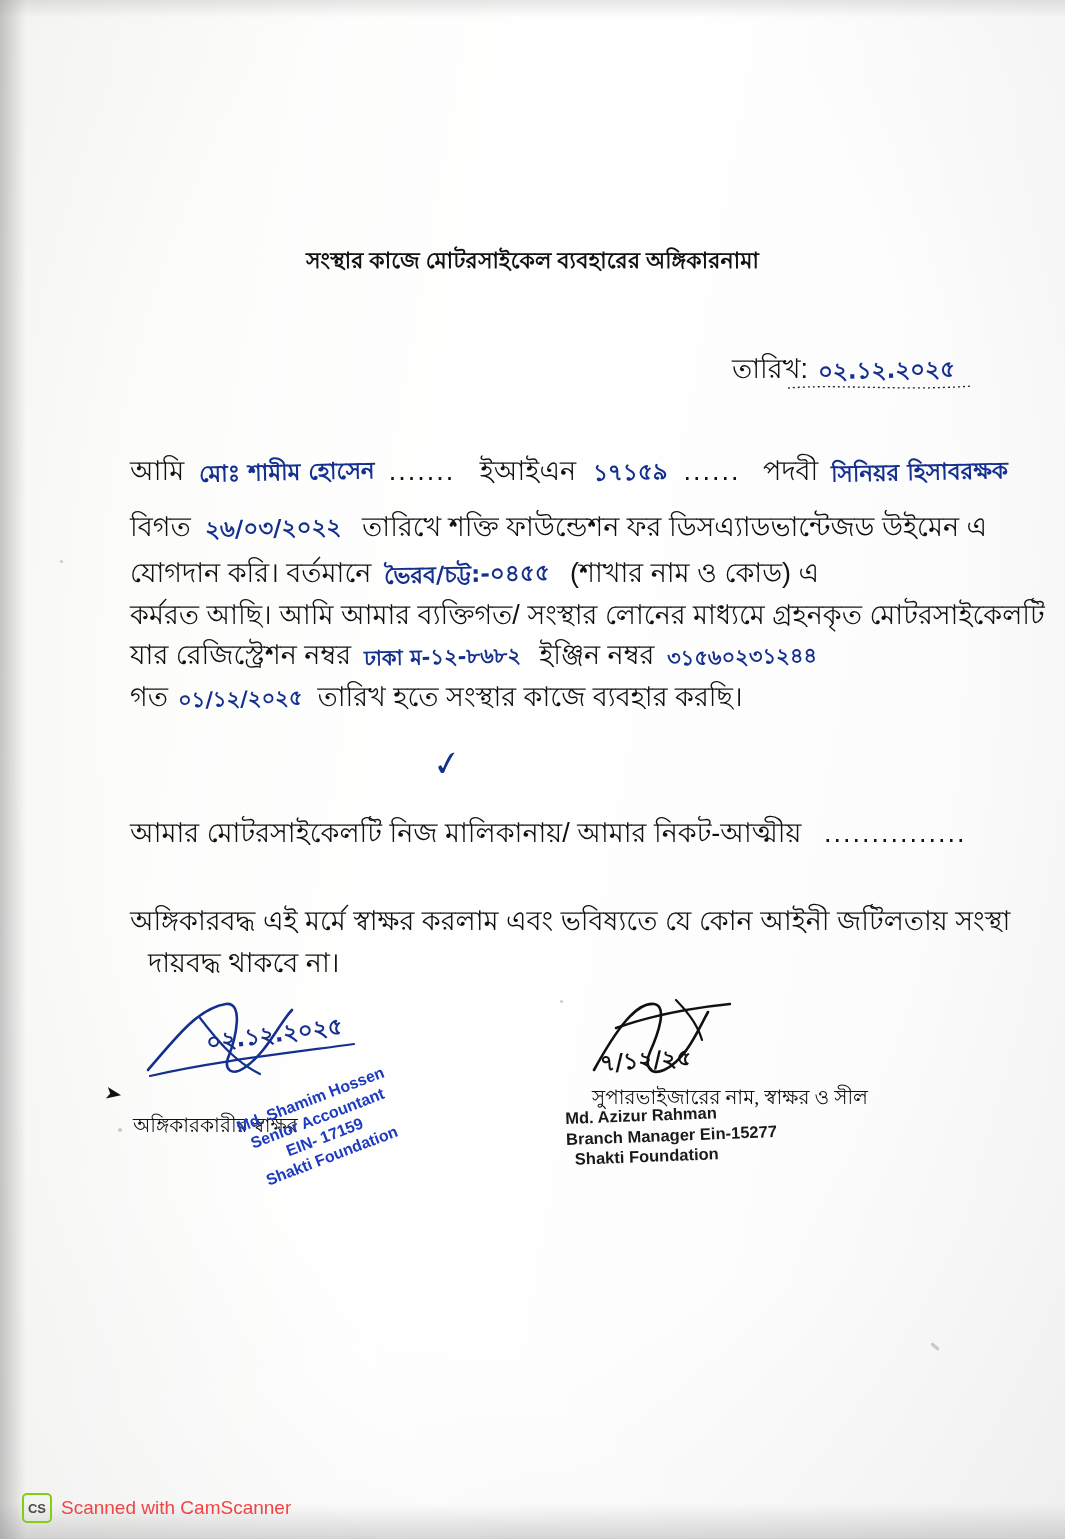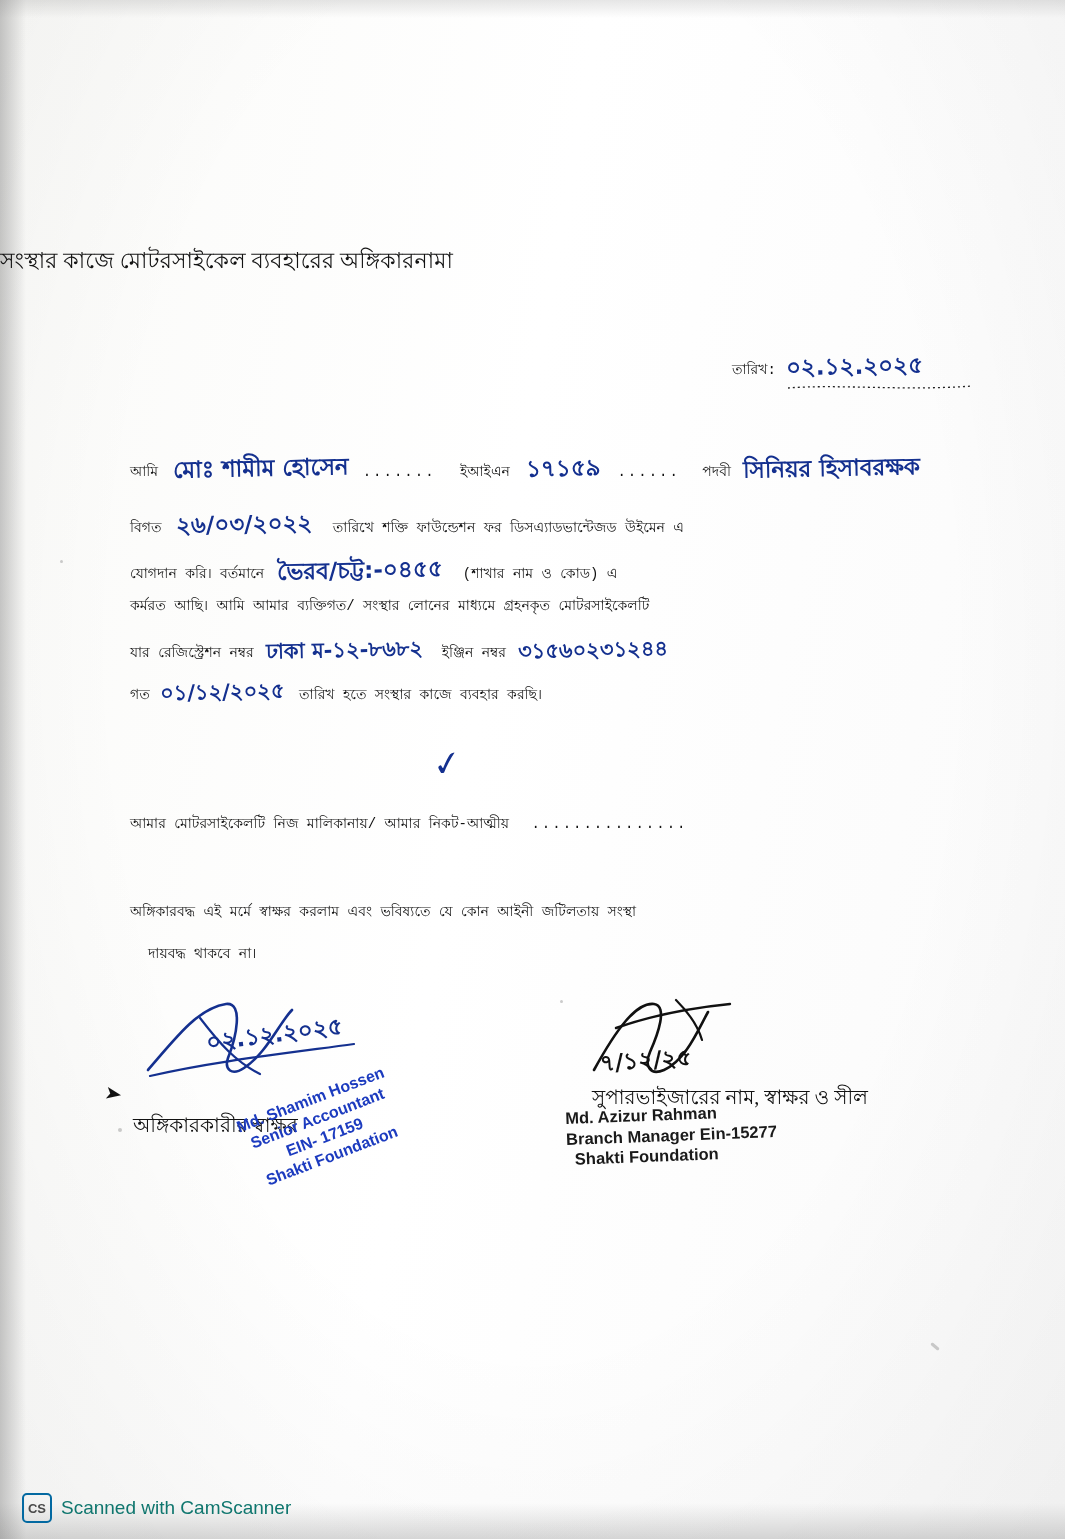--- a/index.html
+++ b/index.html
@@ -47,31 +47,31 @@
     height: 18px;
     background: linear-gradient(to bottom, rgba(140,140,140,0.22), rgba(255,255,255,0));
     pointer-events: none;
   }
 
   .doc-title {
     position: absolute;
     top: 243px;
     left: 0;
     width: 100%;
-    text-align: left;
+    text-align: center;
     font-family: "Liberation Serif", serif;
     font-size: 22px;
-    font-weight: 400;
+    font-weight: 700;
     color: #121212;
     letter-spacing: 0.2px;
   }
 
   .body-text {
-    font-family: Liberation Mono, monospace;
-    font-size: 14px;
+    font-family: Liberation Sans, sans-serif;
+    font-size: 27px;
     color: #111;
     white-space: nowrap;
   }
 
   .line {
     position: absolute;
     white-space: nowrap;
   }
 
   
@@ -129,33 +129,33 @@
     position: absolute;
     left: 22px;
     bottom: 16px;
     display: flex;
     align-items: center;
     gap: 9px;
   }
   .cs-badge {
     width: 26px;
     height: 26px;
-    border: 2px solid #0369a1;
+    border: 2px solid #84cc16;
     border-radius: 5px;
     color: #4a4a4a;
     font-size: 13px;
     font-weight: 700;
     display: flex;
     align-items: center;
     justify-content: center;
     font-family: "Liberation Sans", sans-serif;
   }
   .cs-text {
     font-size: 19px;
-    color: #0f766e;
+    color: #ef4444;
     font-family: "Liberation Sans", sans-serif;
   }
 
   .arrow-mark {
     position: absolute;
     left: 106px;
     top: 1085px;
     font-size: 17px;
     color: #111;
     transform: rotate(10deg);

